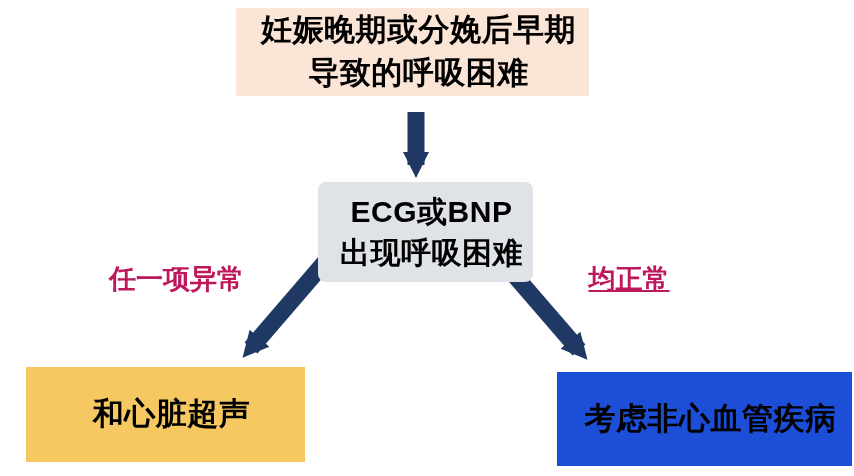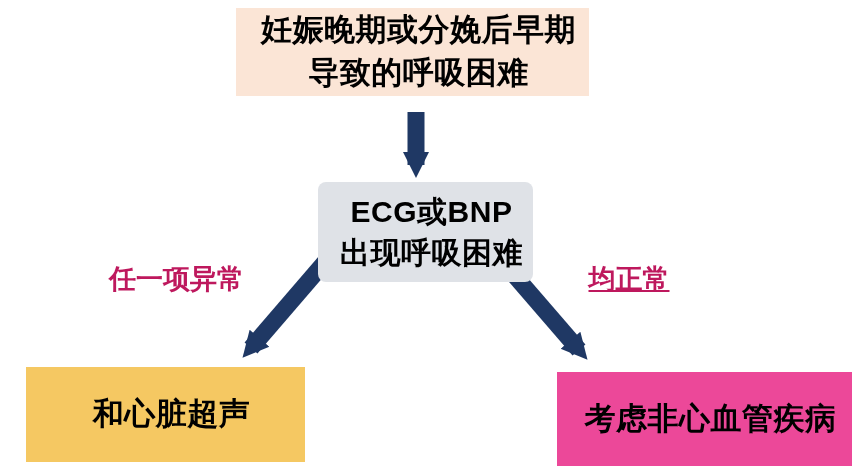--- a/index.html
+++ b/index.html
@@ -27,21 +27,21 @@
     font-weight: bold;
     color: #000000;
     font-size: 31px;
     line-height: 1.38;
     letter-spacing: 0.5px;
     padding-left: 12px;
   }
   .node-start      { left: 236px; top: 8px;   width: 341px; height: 88px; background: #fbe5d6; }
   .node-test       { left: 318px; top: 182px; width: 203px; height: 100px; background: #dfe2e7; font-size: 30px; border-radius: 8px; }
   .node-abnormal   { left: 26px;  top: 367px; width: 267px; height: 95px; background: #f5c862; }
-  .node-normal     { left: 557px; top: 372px; width: 283px; height: 94px; background: #ec4899; }
+  .node-normal     { left: 557px; top: 372px; width: 283px; height: 94px; background: #1d4ed8; }
   .edge-label {
     position: absolute;
     font-weight: bold;
     color: #be185d;
     font-size: 27px;
     white-space: nowrap;
     text-align: center;
   }
   .edge-label-left  { left: 104px; top: 261px; width: 145px; }
   .edge-label-right { left: 583px; top: 261px; width: 92px; text-decoration: underline; }

